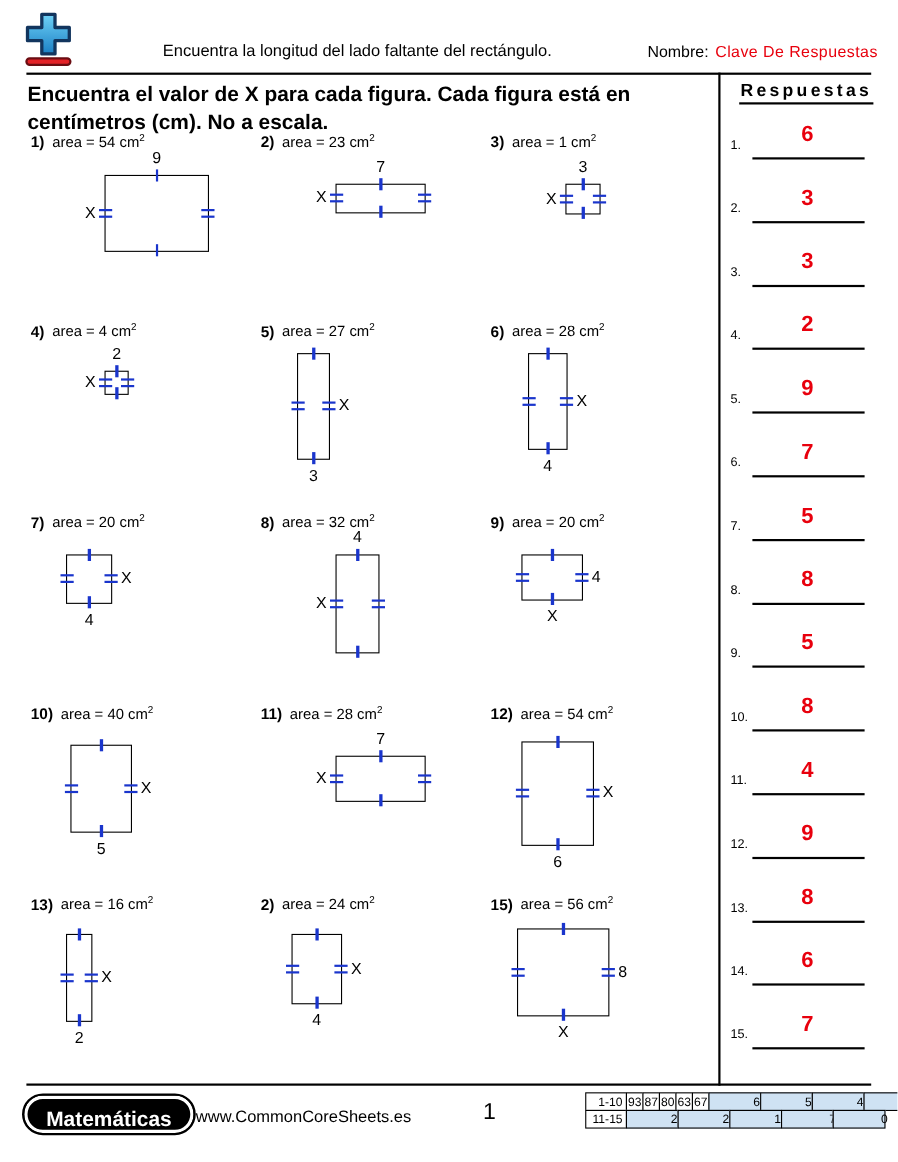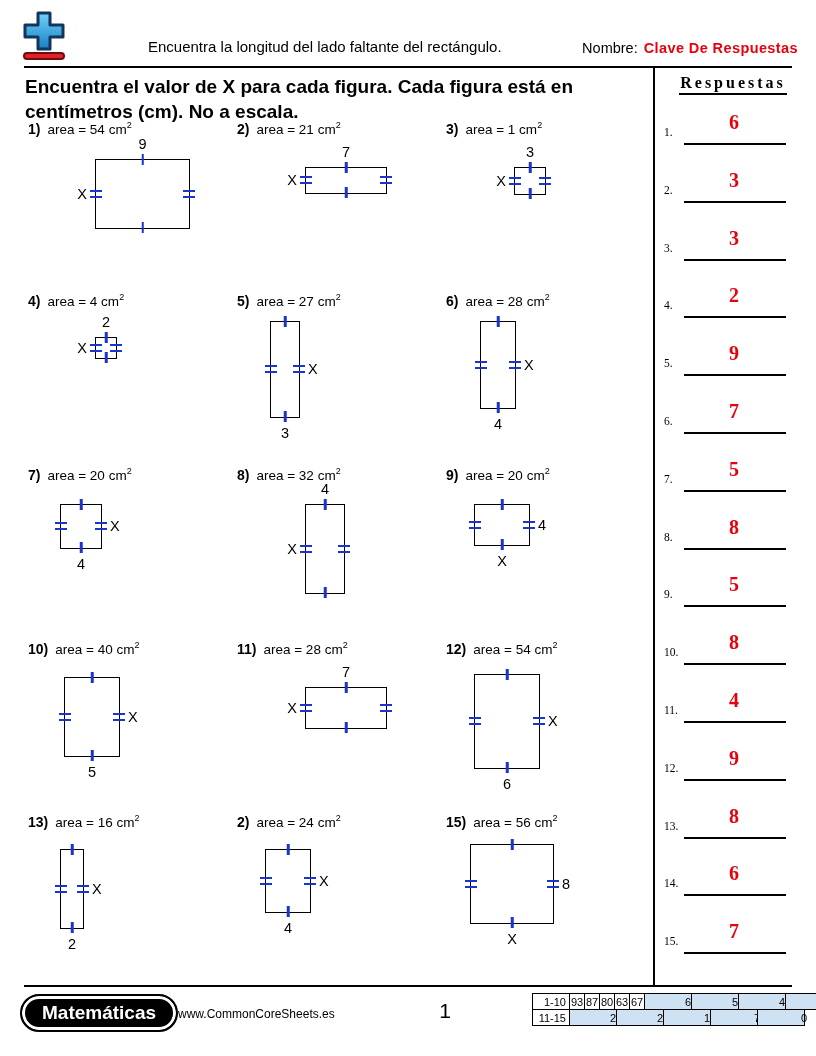--- a/index.html
+++ b/index.html
@@ -4,28 +4,28 @@
 <style>
   * { margin:0; padding:0; box-sizing:border-box; }
   html,body { background:#fff; }
   .page { position:relative; width:816px; height:1056px; background:#fff;
           font-family:"Liberation Sans", sans-serif; color:#000; overflow:hidden; }
 
   
   .logo { position:absolute; left:20px; top:10px; }
   .title { position:absolute; left:122px; top:38px; font-size:15px;margin-left:26px; }
   .nombre { position:absolute; right:18px; top:40px; font-size:14.5px; white-space:nowrap; }
-  .nombre .nval { color:#e8000d; font-weight:bold; margin-left:6px; letter-spacing:0.4px;margin-top:16px; }
+  .nombre .nval { color:#e8000d; font-weight:normal; margin-left:6px; letter-spacing:0.4px;margin-top:16px; }
   .rule-top { position:absolute; left:24px; right:24px; top:66px; height:2px; background:#000; }
   .instructions { position:absolute; left:25px; top:74px; width:600px;
                   font-size:19px; font-weight:bold; line-height:1.32; }
   .divider { position:absolute; left:653px; top:66px; width:2px; height:921px; background:#000; }
 
   
-  .answers { position:absolute; left:658px; top:74px; width:150px;font-family:Liberation Serif, serif; }
+  .answers { position:absolute; left:658px; top:74px; width:150px; }
   .ans-title-wrap { text-align:center; }
   .ans-title { display:inline-block; font-weight:bold; font-size:16px; letter-spacing:3px;
                border-bottom:2px solid #000; padding:0 1px 1px; }
   .ans-list { margin-top:4px; }
   .ans-item { position:relative; height:57.8px; }
   .ans-num { position:absolute; left:6px; top:27px; font-size:11.5px; }
   .ans-val { position:absolute; left:26px; top:12px; width:100px; text-align:center;
              font-size:20px; font-weight:bold; color:#e8000d; }
   .ans-line { position:absolute; left:26px; top:44px; width:102px; border-top:2px solid #000; }
 
@@ -44,24 +44,24 @@
   .tick.t-left { left:-6px; }
   .tick.t-right { right:-6px; }
   .lbl { position:absolute; font-size:14.5px; white-space:nowrap; }
   .l-top { bottom:100%; margin-bottom:8px; left:50%; transform:translateX(-50%); }
   .l-bottom { top:100%; margin-top:8px; left:50%; transform:translateX(-50%); }
   .l-left { right:100%; margin-right:9px; top:50%; transform:translateY(-50%); }
   .l-right { left:100%; margin-left:9px; top:50%; transform:translateY(-50%); }
 
   
   .rule-bottom { position:absolute; left:24px; right:24px; top:985px; height:2px; background:#000; }
-  .brand-pill { position:absolute; left:20px; top:994px; height:38px; display:flex; align-items:center;
+  .brand-pill { position:absolute; left:20px; top:994px; height:38px; display:flex; align-items:flex-end;
                 padding:0 20px; background:#000; border:2.5px solid #000; border-radius:19px;
                 box-shadow: inset 0 0 0 3px #fff; color:#fff; font-weight:bold; font-size:19px; }
-  .url { position:absolute; left:178px; top:1007px; font-size:12px; }
+  .url { position:absolute; left:178px; top:1007px; font-size:15px; }
   .pagenum { position:absolute; left:425px; top:999px; width:40px; text-align:center; font-size:21px; }
   .score { position:absolute; left:532px; top:993px; font-size:11px; }
   .srow { display:flex; }
   .srow + .srow { margin-top:-1px; }
   .scell { width:16px; height:17px; border:1px solid #000; margin-left:-1px;
            display:flex; align-items:center; justify-content:center; background:#fff; }
   .scell:first-child { margin-left:0; }
   .slabel { width:38px; justify-content:flex-end; padding-right:3px; }
   .shaded { background:#cfe2f3;padding-left:46px; }
 </style>
@@ -179,21 +179,21 @@
         <span class="tick th t-left"></span>
         <span class="tick th t-right"></span>
       <span class="lbl l-top">9</span>
         <span class="lbl l-bottom"></span>
         <span class="lbl l-left">X</span>
         <span class="lbl l-right"></span>
     </div>
   </div>
 
   <div class="problem" style="left:237px;top:120px">
-    <div class="phead"><b>2)</b><span>area = 21 cm</span><sup>2</sup></div>
+    <div class="phead"><b>2)</b><span>area = 23 cm</span><sup>2</sup></div>
     <div class="rect" style="width:82px;height:27px;margin:30px 0 0 68px">
       <span class="tick tv t-top"></span>
         <span class="tick tv t-bottom"></span>
         <span class="tick th t-left"></span>
         <span class="tick th t-right"></span>
       <span class="lbl l-top">7</span>
         <span class="lbl l-bottom"></span>
         <span class="lbl l-left">X</span>
         <span class="lbl l-right"></span>
     </div>

